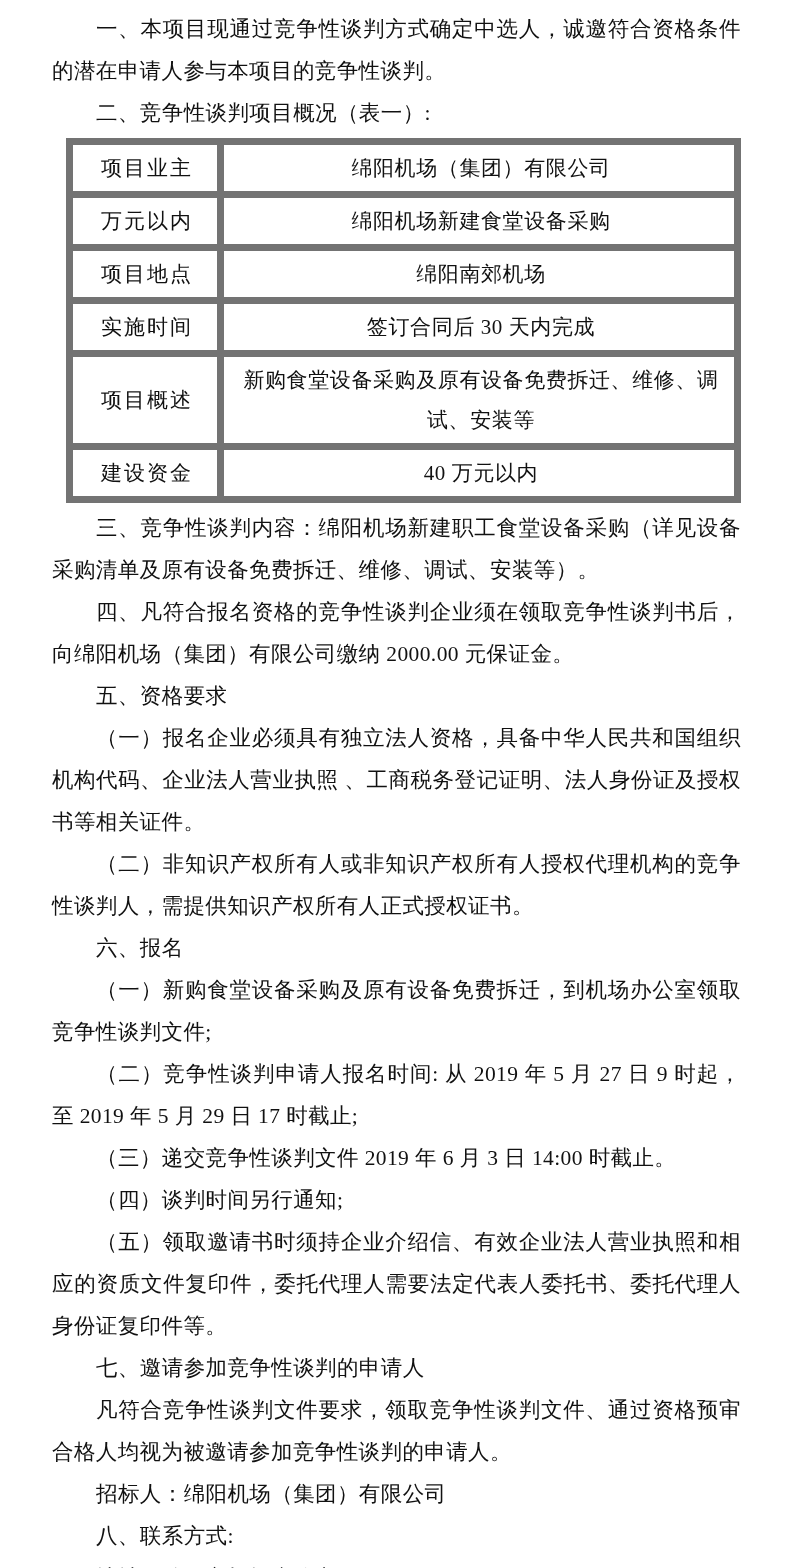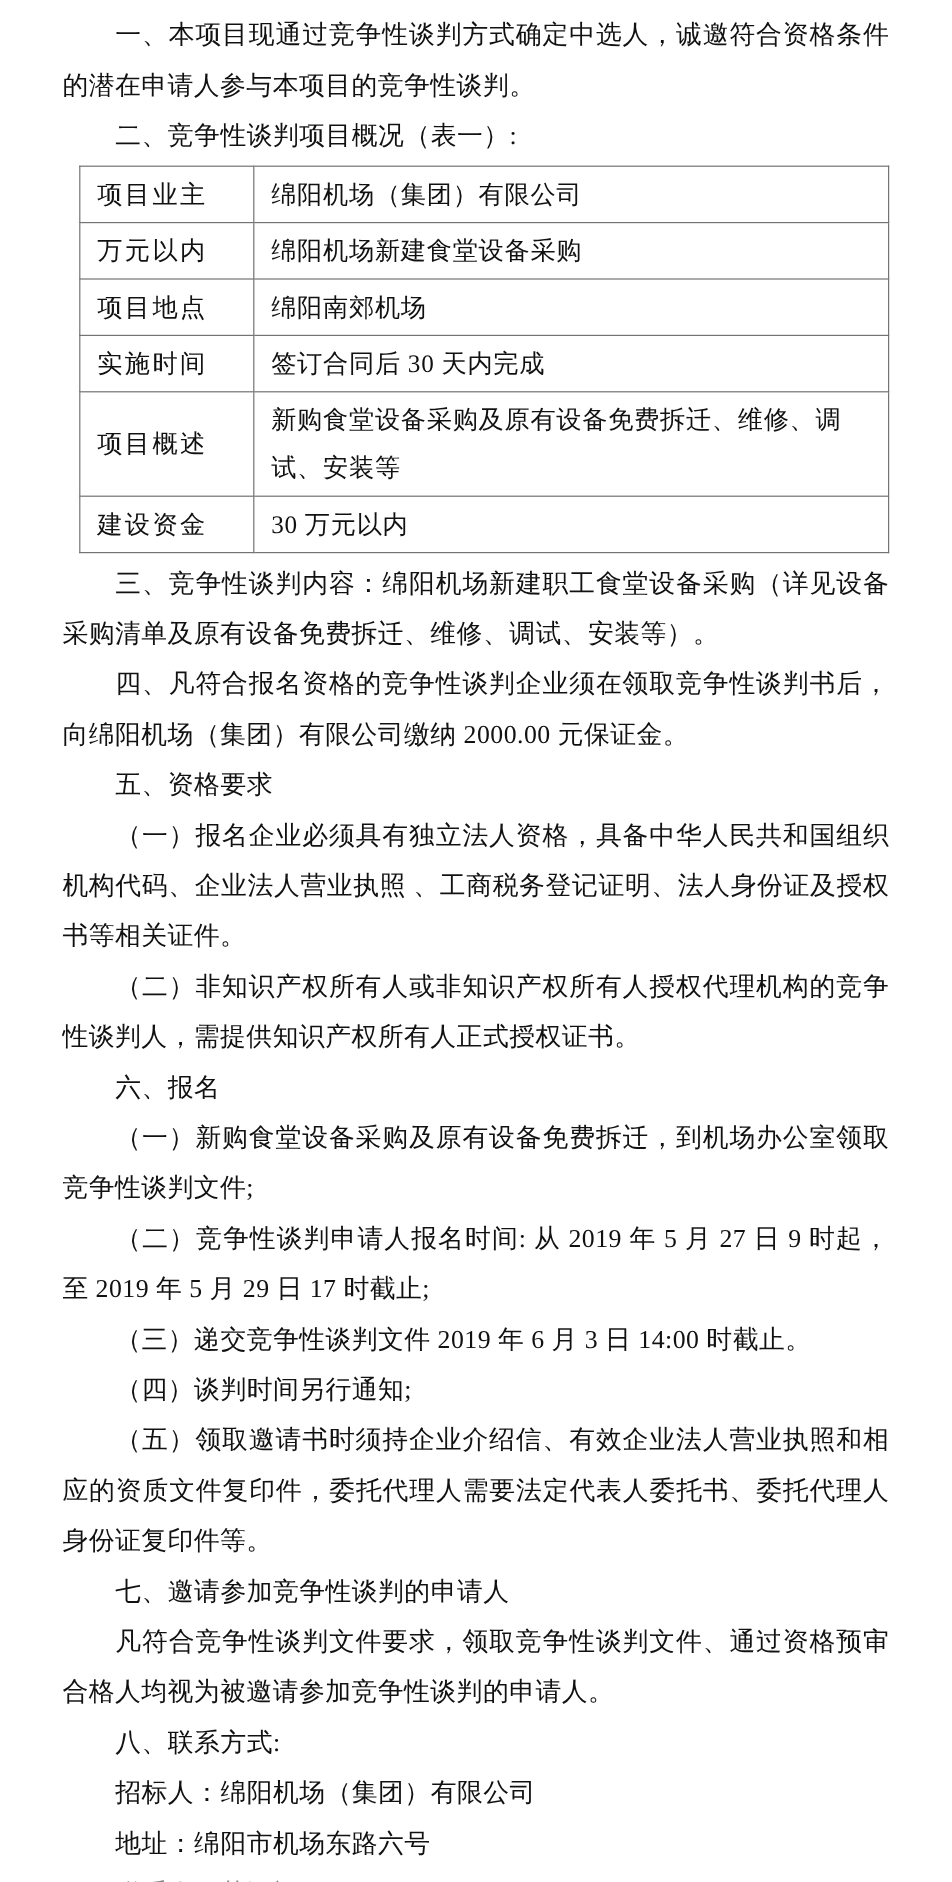--- a/index.html
+++ b/index.html
@@ -32,26 +32,27 @@
   p.indent2 {
     text-indent: 2.05em;
   }
   table.info {
     border-collapse: collapse;
     width: 100%;
     margin: 4px 0 4px 0;
     table-layout: fixed;
   }
   table.info td {
-    border: 1px solid #737373;
+    border: 7px solid #737373;
     font-size: 21px;
     line-height: 40px;
     padding: 3px 10px 3px 14px;
     vertical-align: middle;
     letter-spacing: 0.5px;
+    text-align: center;
   }
   table.info td.label {
     width: 120px;
     white-space: nowrap;
     letter-spacing: 2px;
   }
   table.info td.value {
     letter-spacing: 0.6px;
   }
   .tbl-wrap {
@@ -84,37 +85,37 @@
         <tr>
           <td class="label">实施时间</td>
           <td class="value">签订合同后 30 天内完成</td>
         </tr>
         <tr>
           <td class="label">项目概述</td>
           <td class="value">新购食堂设备采购及原有设备免费拆迁、维修、调试、安装等</td>
         </tr>
         <tr>
           <td class="label">建设资金</td>
-          <td class="value">30 万元以内</td>
+          <td class="value">40 万元以内</td>
         </tr>
       </tbody>
     </table>
   </div>
 
   <p class="para indent2">三、竞争性谈判内容：绵阳机场新建职工食堂设备采购（详见设备采购清单及原有设备免费拆迁、维修、调试、安装等）。</p>
   <p class="para indent2">四、凡符合报名资格的竞争性谈判企业须在领取竞争性谈判书后，向绵阳机场（集团）有限公司缴纳 2000.00 元保证金。</p>
   <p class="para indent2">五、资格要求</p>
   <p class="para indent2">（一）报名企业必须具有独立法人资格，具备中华人民共和国组织机构代码、企业法人营业执照 、工商税务登记证明、法人身份证及授权书等相关证件。</p>
   <p class="para indent2">（二）非知识产权所有人或非知识产权所有人授权代理机构的竞争性谈判人，需提供知识产权所有人正式授权证书。</p>
   <p class="para indent2">六、报名</p>
   <p class="para indent2">（一）新购食堂设备采购及原有设备免费拆迁，到机场办公室领取竞争性谈判文件;</p>
   <p class="para indent2">（二）竞争性谈判申请人报名时间: 从 2019 年 5 月 27 日 9 时起，至 2019 年 5 月 29 日 17 时截止;</p>
   <p class="para indent2">（三）递交竞争性谈判文件 2019 年 6 月 3 日 14:00 时截止。</p>
   <p class="para indent2">（四）谈判时间另行通知;</p>
   <p class="para indent2">（五）领取邀请书时须持企业介绍信、有效企业法人营业执照和相应的资质文件复印件，委托代理人需要法定代表人委托书、委托代理人身份证复印件等。</p>
   <p class="para indent2">七、邀请参加竞争性谈判的申请人</p>
   <p class="para indent2">凡符合竞争性谈判文件要求，领取竞争性谈判文件、通过资格预审合格人均视为被邀请参加竞争性谈判的申请人。</p>
+  <p class="para indent2">招标人：绵阳机场（集团）有限公司</p>
   <p class="para indent2">八、联系方式:</p>
-  <p class="para indent2">招标人：绵阳机场（集团）有限公司</p>
   <p class="para indent2">地址：绵阳市机场东路六号</p>
   <p class="para indent2">联系人：苏泽祖</p>
 
 </div>
 
 </body></html>

